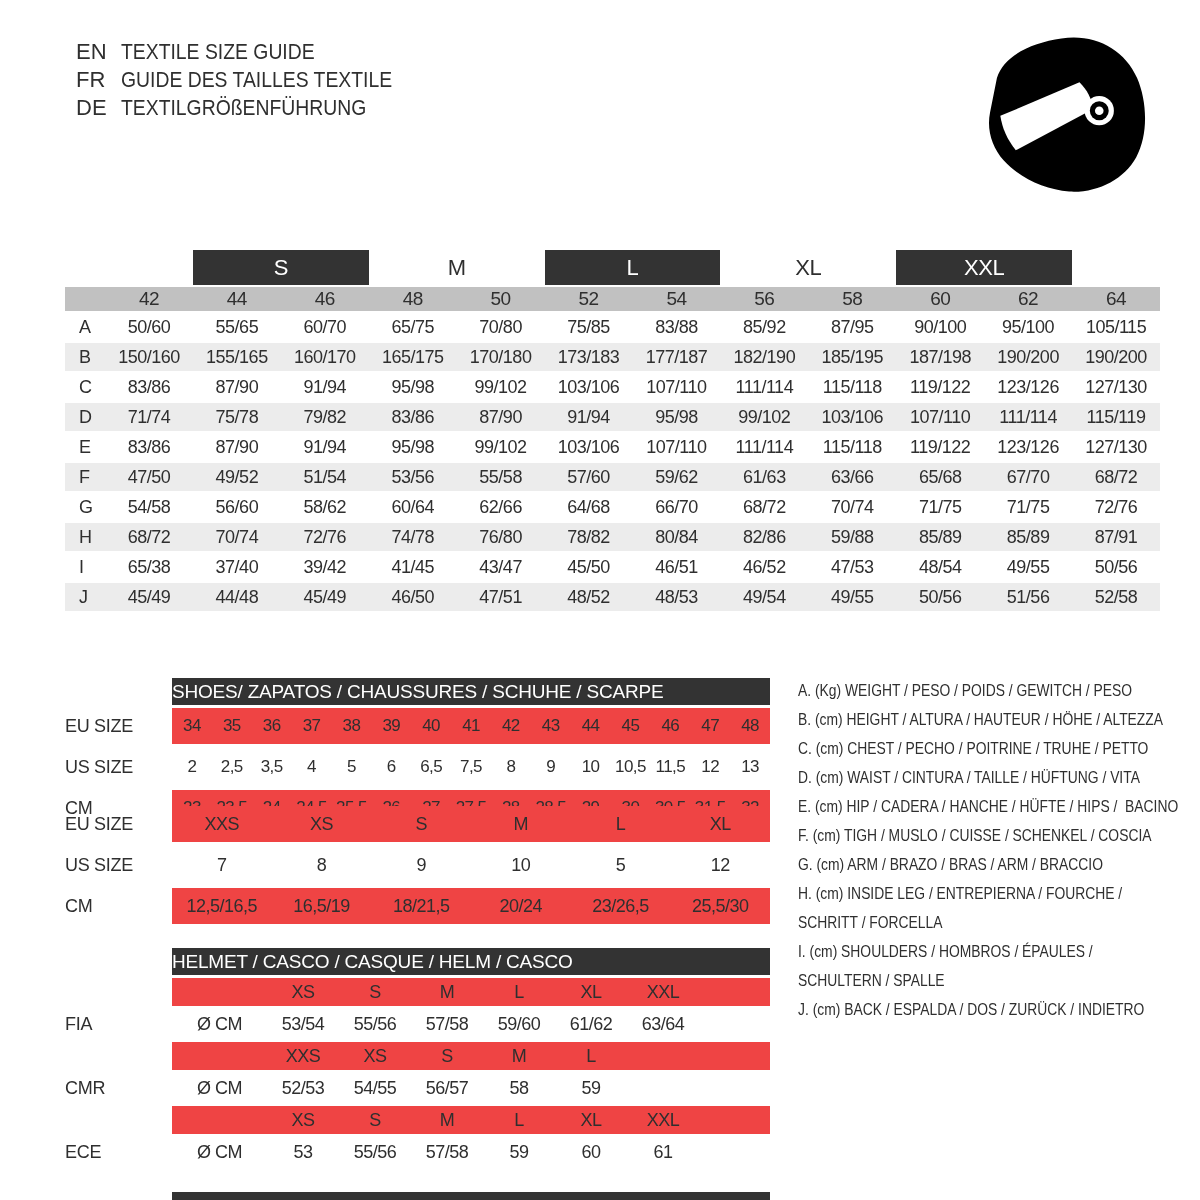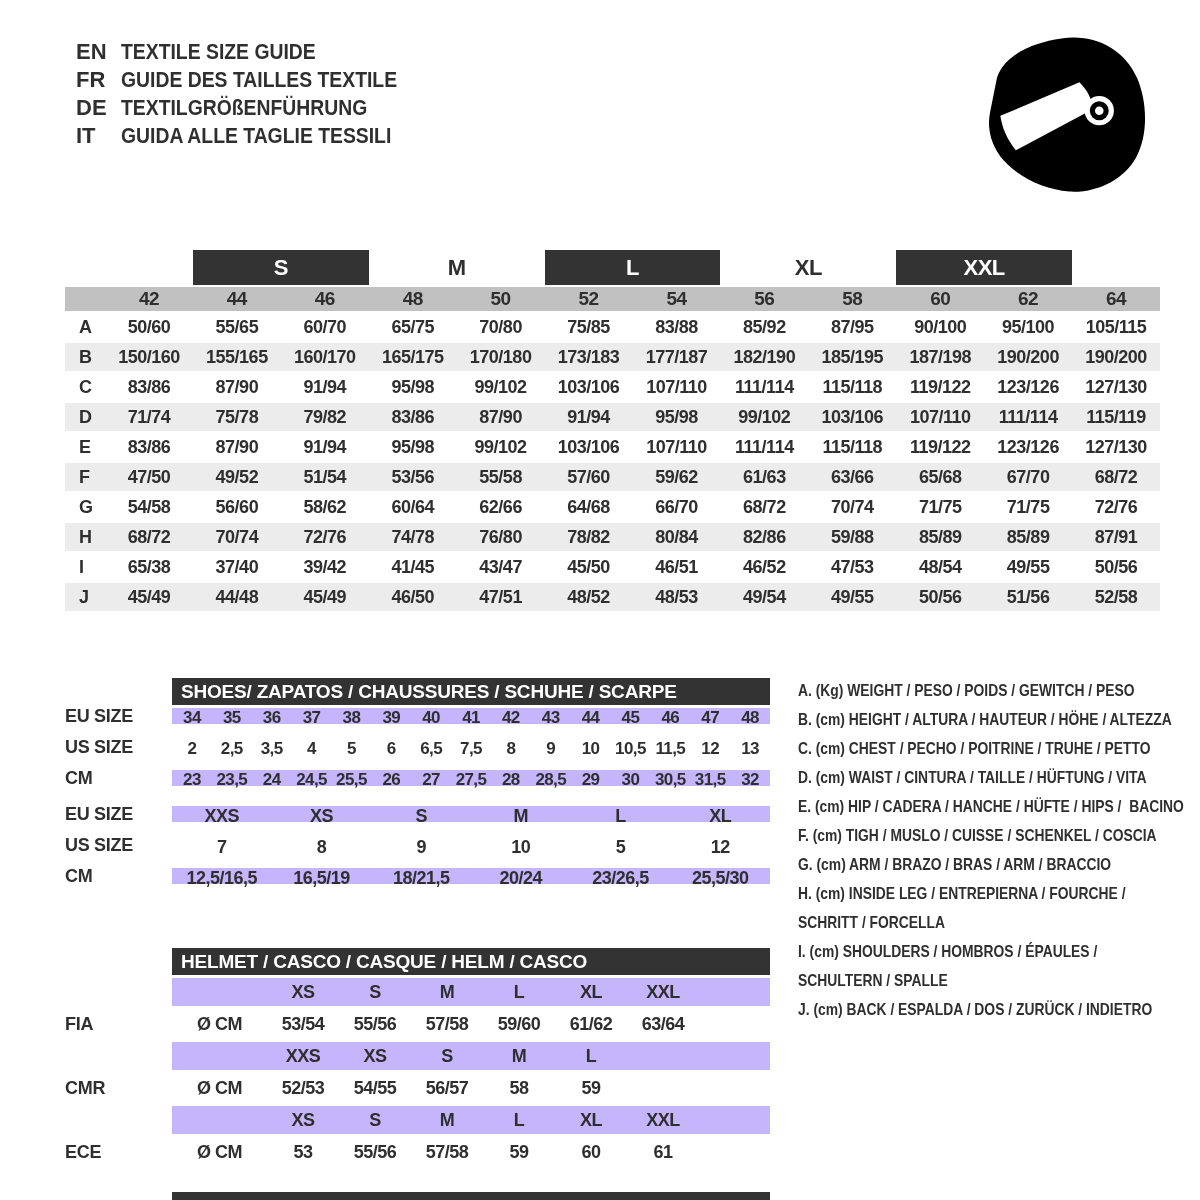--- a/index.html
+++ b/index.html
@@ -1,19 +1,19 @@
 <!DOCTYPE html>
 <html><head>
 <meta charset="utf-8">
 <style>
   *{box-sizing:border-box;margin:0;padding:0}
   html,body{background:#fff}
   body{width:1200px;height:1200px;overflow:hidden}
   .page{position:relative;width:1200px;height:1200px;background:#fff;
-        font-family:"Liberation Sans",sans-serif;font-weight:700;color:#2f2f2f}
+        font-family:"Liberation Sans",sans-serif;font-weight:400;color:#2f2f2f}
 
   
   .langs{position:absolute;left:76px;top:38px}
   .lang-row{display:flex;height:28px;align-items:center;font-size:22px}
   .lang-code{width:45px}
   .cond{display:inline-block;transform:scaleX(.88);transform-origin:0 50%;white-space:pre}
 
   
   .helmet-icon{position:absolute;left:978px;top:32px;width:172px;height:166px}
 
@@ -30,27 +30,27 @@
   .num-row .cell{font-size:19px}
   .data-row{height:28px}
   .data-row .cell{font-size:18px}
   .alt{background:#ececec}
   .letter{justify-content:flex-start;padding-left:14px}
 
   
   .band-table{position:absolute;left:65px;width:705px}
   .shoes{top:678px}.gloves{top:806px}.helmet-table{top:948px}
   .band-title{margin-left:107px;width:598px;height:27px;background:#333;color:#fff;
-              font-size:19px;display:flex;align-items:center;padding-left:9px;
+              font-size:19px;display:flex;align-items:center;
               letter-spacing:-.2px;margin-bottom:3px}
-  .band-row{display:flex;margin-bottom:15px;height:16px}
+  .band-row{display:flex;margin-bottom:5px;height:36px}
   .helmet-table .band-row{height:28px;margin-bottom:4px}
   .band-label{width:107px;display:flex;align-items:center;font-size:18px;letter-spacing:-.3px}
   .band-cells{width:598px;display:grid}
-  .gray{background:#c4b5fd}
+  .gray{background:#ef4444}
   .band-cells .cell{font-size:18px}
   .shoes .band-cells .cell{font-size:17px;letter-spacing:-.6px}
 
   
   .legend{position:absolute;left:798px;top:676px;width:400px}
   .legend-item{font-size:16.5px;line-height:29px;white-space:pre;
                transform:scaleX(.84);transform-origin:0 0}
 
   
   .cutoff-bar{position:absolute;left:172px;top:1192px;width:598px;height:8px;background:#333}
@@ -65,24 +65,20 @@
         <span class="lang-code">EN</span>
         <span class="cond">TEXTILE SIZE GUIDE</span>
       </div>
       <div class="lang-row">
         <span class="lang-code">FR</span>
         <span class="cond">GUIDE DES TAILLES TEXTILE</span>
       </div>
       <div class="lang-row">
         <span class="lang-code">DE</span>
         <span class="cond">TEXTILGRÖßENFÜHRUNG</span>
-      </div>
-      <div class="lang-row">
-        <span class="lang-code">IT</span>
-        <span class="cond">GUIDA ALLE TAGLIE TESSILI</span>
       </div>
     </div>
 
   <svg class="helmet-icon" viewBox="0 0 200 190" aria-hidden="true">
     <path fill="#000" d="M97 6 C135 0 170 18 185 52 C197 80 198 118 184 144 C170 170 138 186 106 184 C78 182 48 168 30 148 C16 132 10 112 14 92 L22 52 C30 26 62 11 97 6 Z"></path>
     <path fill="#fff" d="M26 96 L118 57 C127 66 132 76 134 88 L44 136 C34 124 28 110 26 96 Z"></path>
     <circle cx="141" cy="90" r="17" fill="#fff"></circle>
     <circle cx="141" cy="90" r="11" fill="#000"></circle>
     <circle cx="141" cy="90" r="5" fill="#fff"></circle>
   </svg>

